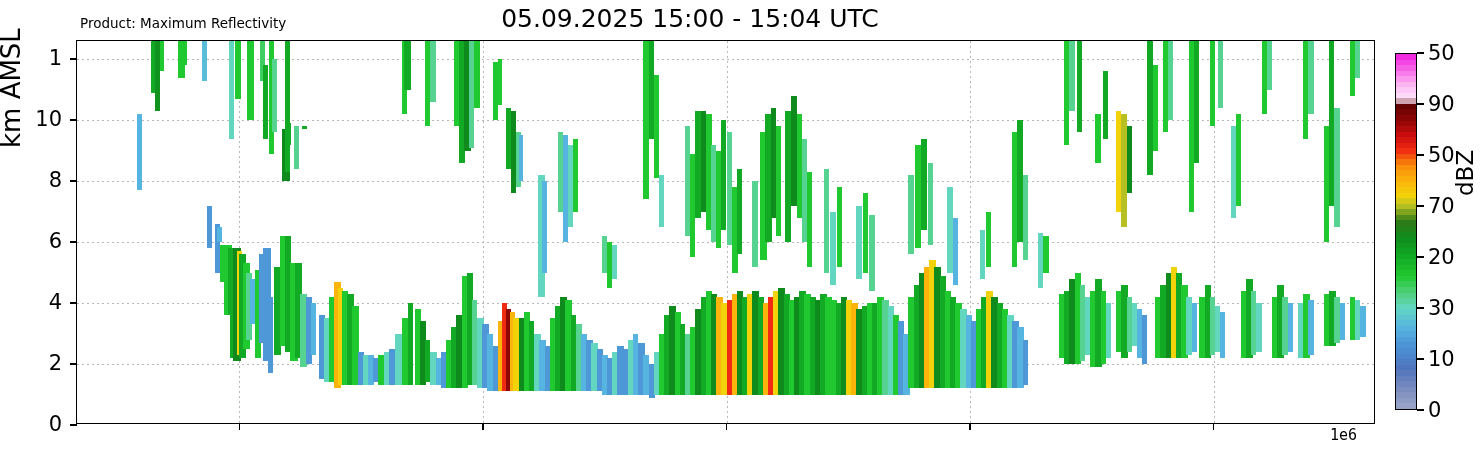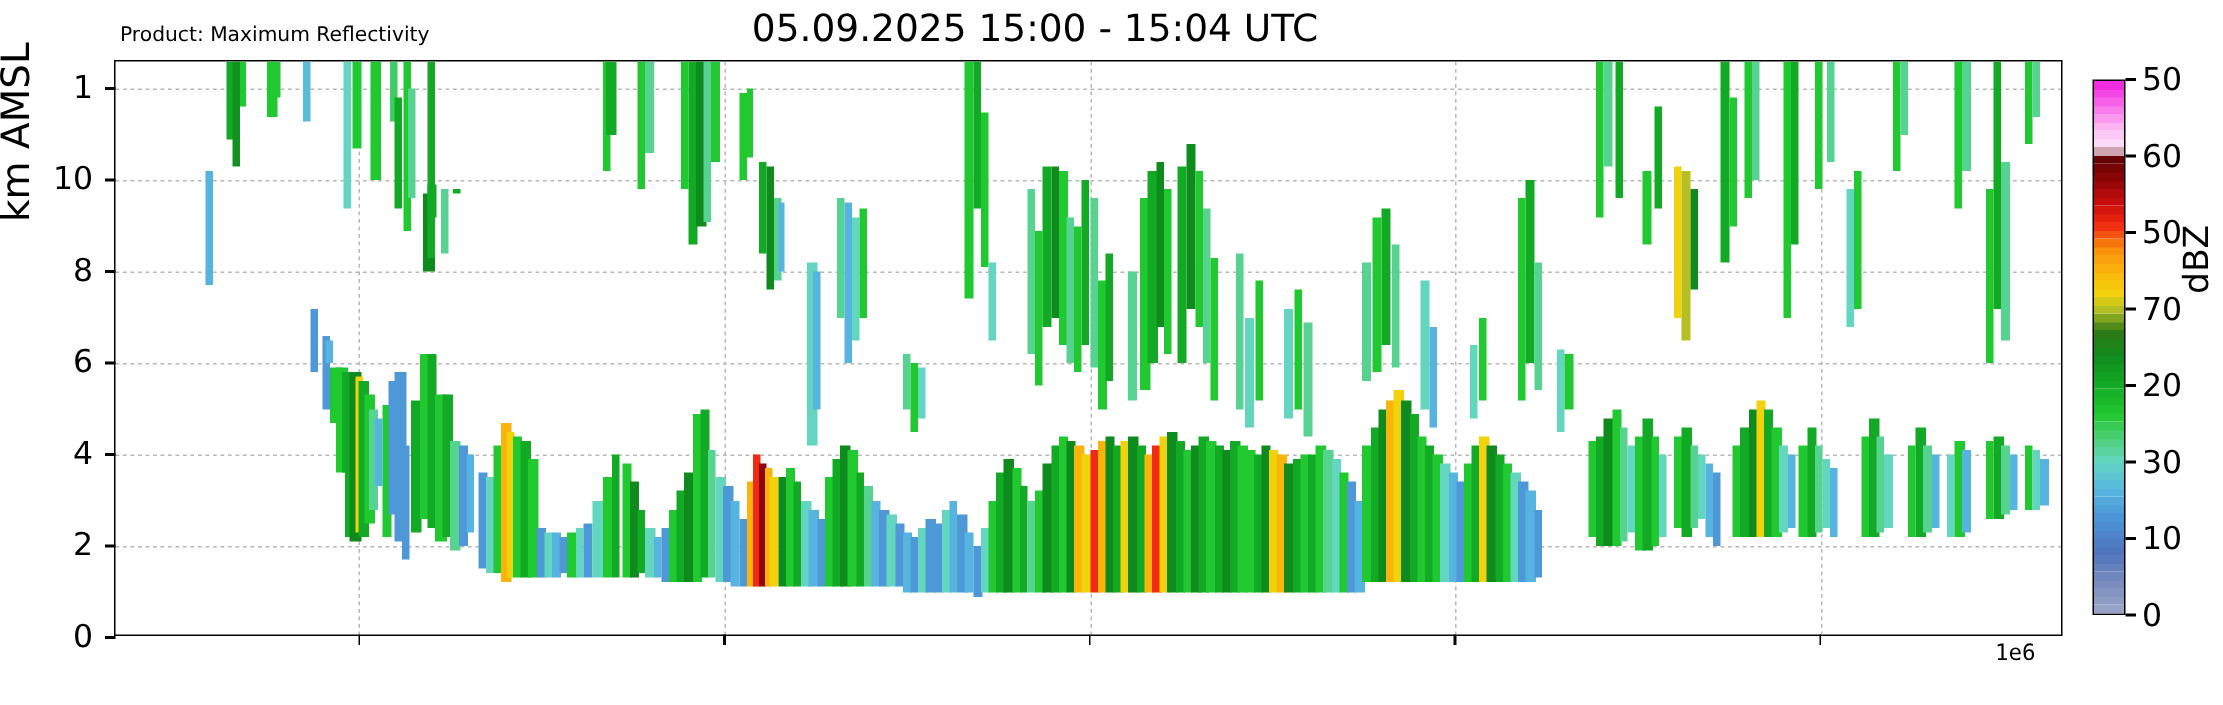--- a/index.html
+++ b/index.html
@@ -519,18 +519,18 @@
       <div class="clab" style="top: 359px;">10</div>
       <div class="ctick" style="top: 307.2px;"></div>
       <div class="clab" style="top: 308px;">30</div>
       <div class="ctick" style="top: 256.2px;"></div>
       <div class="clab" style="top: 257px;">20</div>
       <div class="ctick" style="top: 205.2px;"></div>
       <div class="clab" style="top: 206px;">70</div>
       <div class="ctick" style="top: 154.2px;"></div>
       <div class="clab" style="top: 155px;">50</div>
       <div class="ctick" style="top: 103.2px;"></div>
-      <div class="clab" style="top: 104px;">60</div>
+      <div class="clab" style="top: 104px;">90</div>
       <div class="ctick" style="top: 52.2px;"></div>
       <div class="clab" style="top: 53px;">50</div>
     </div>
 
 </div>
 
 </body></html>

